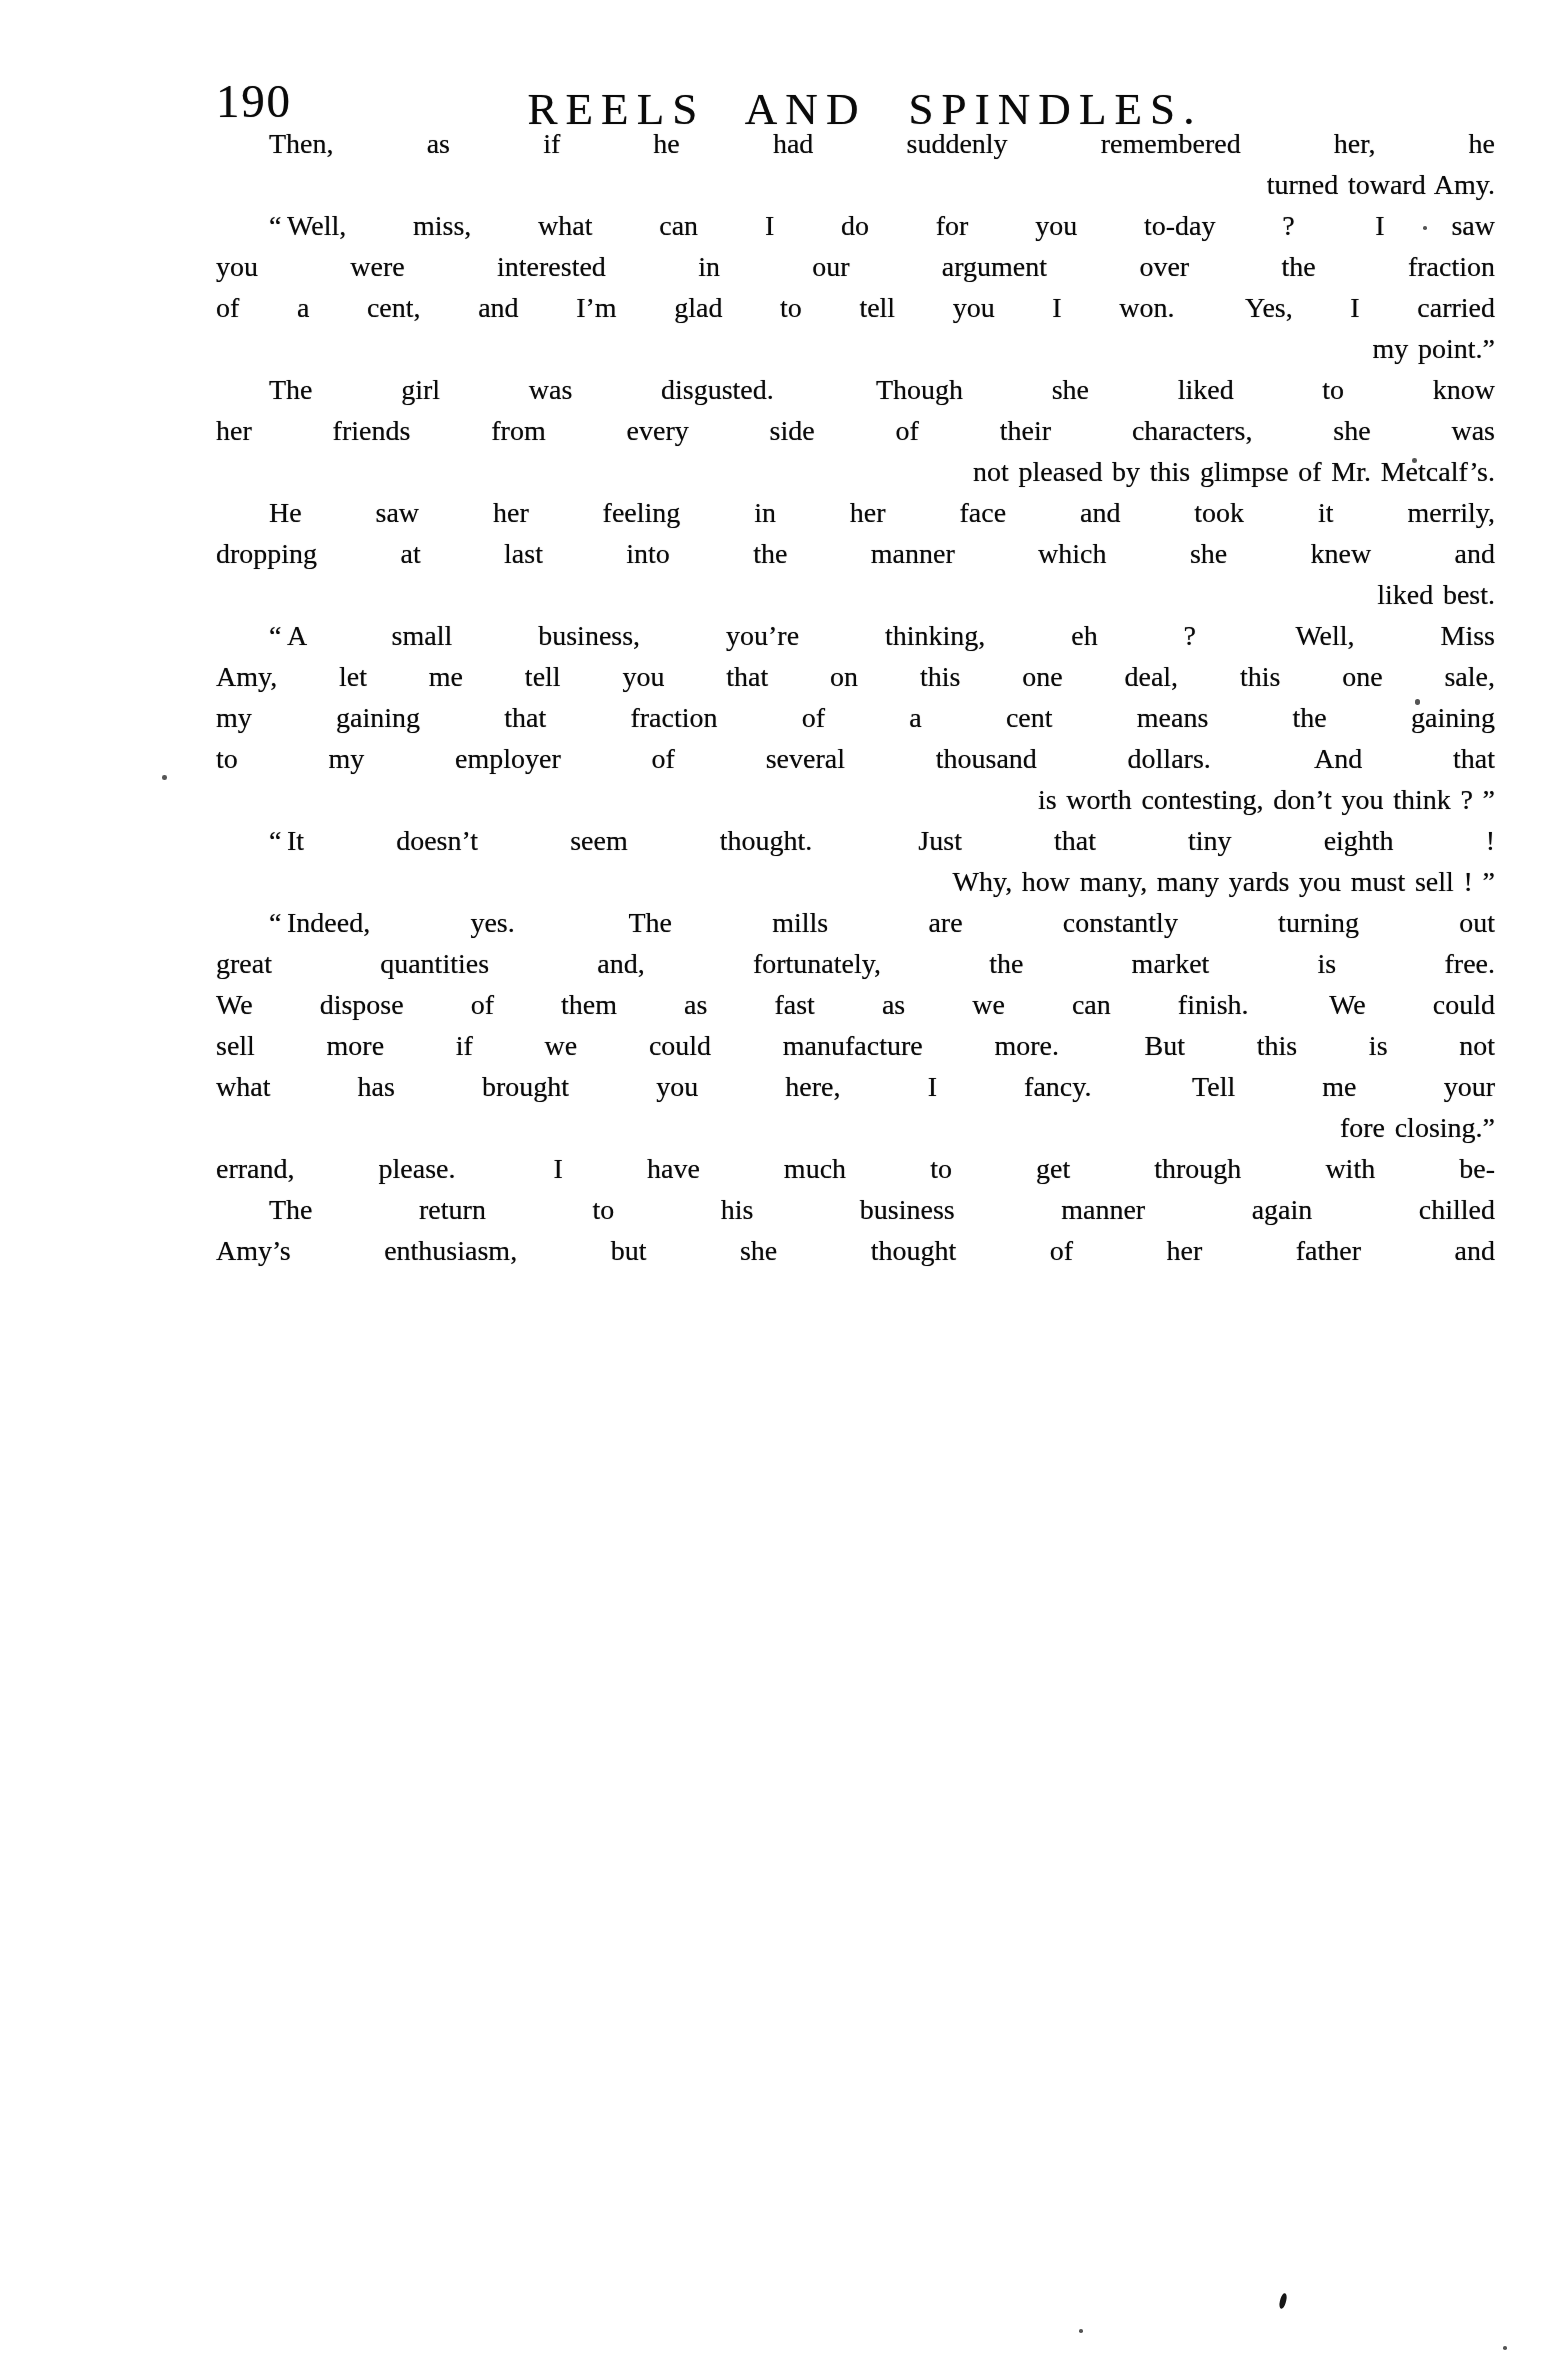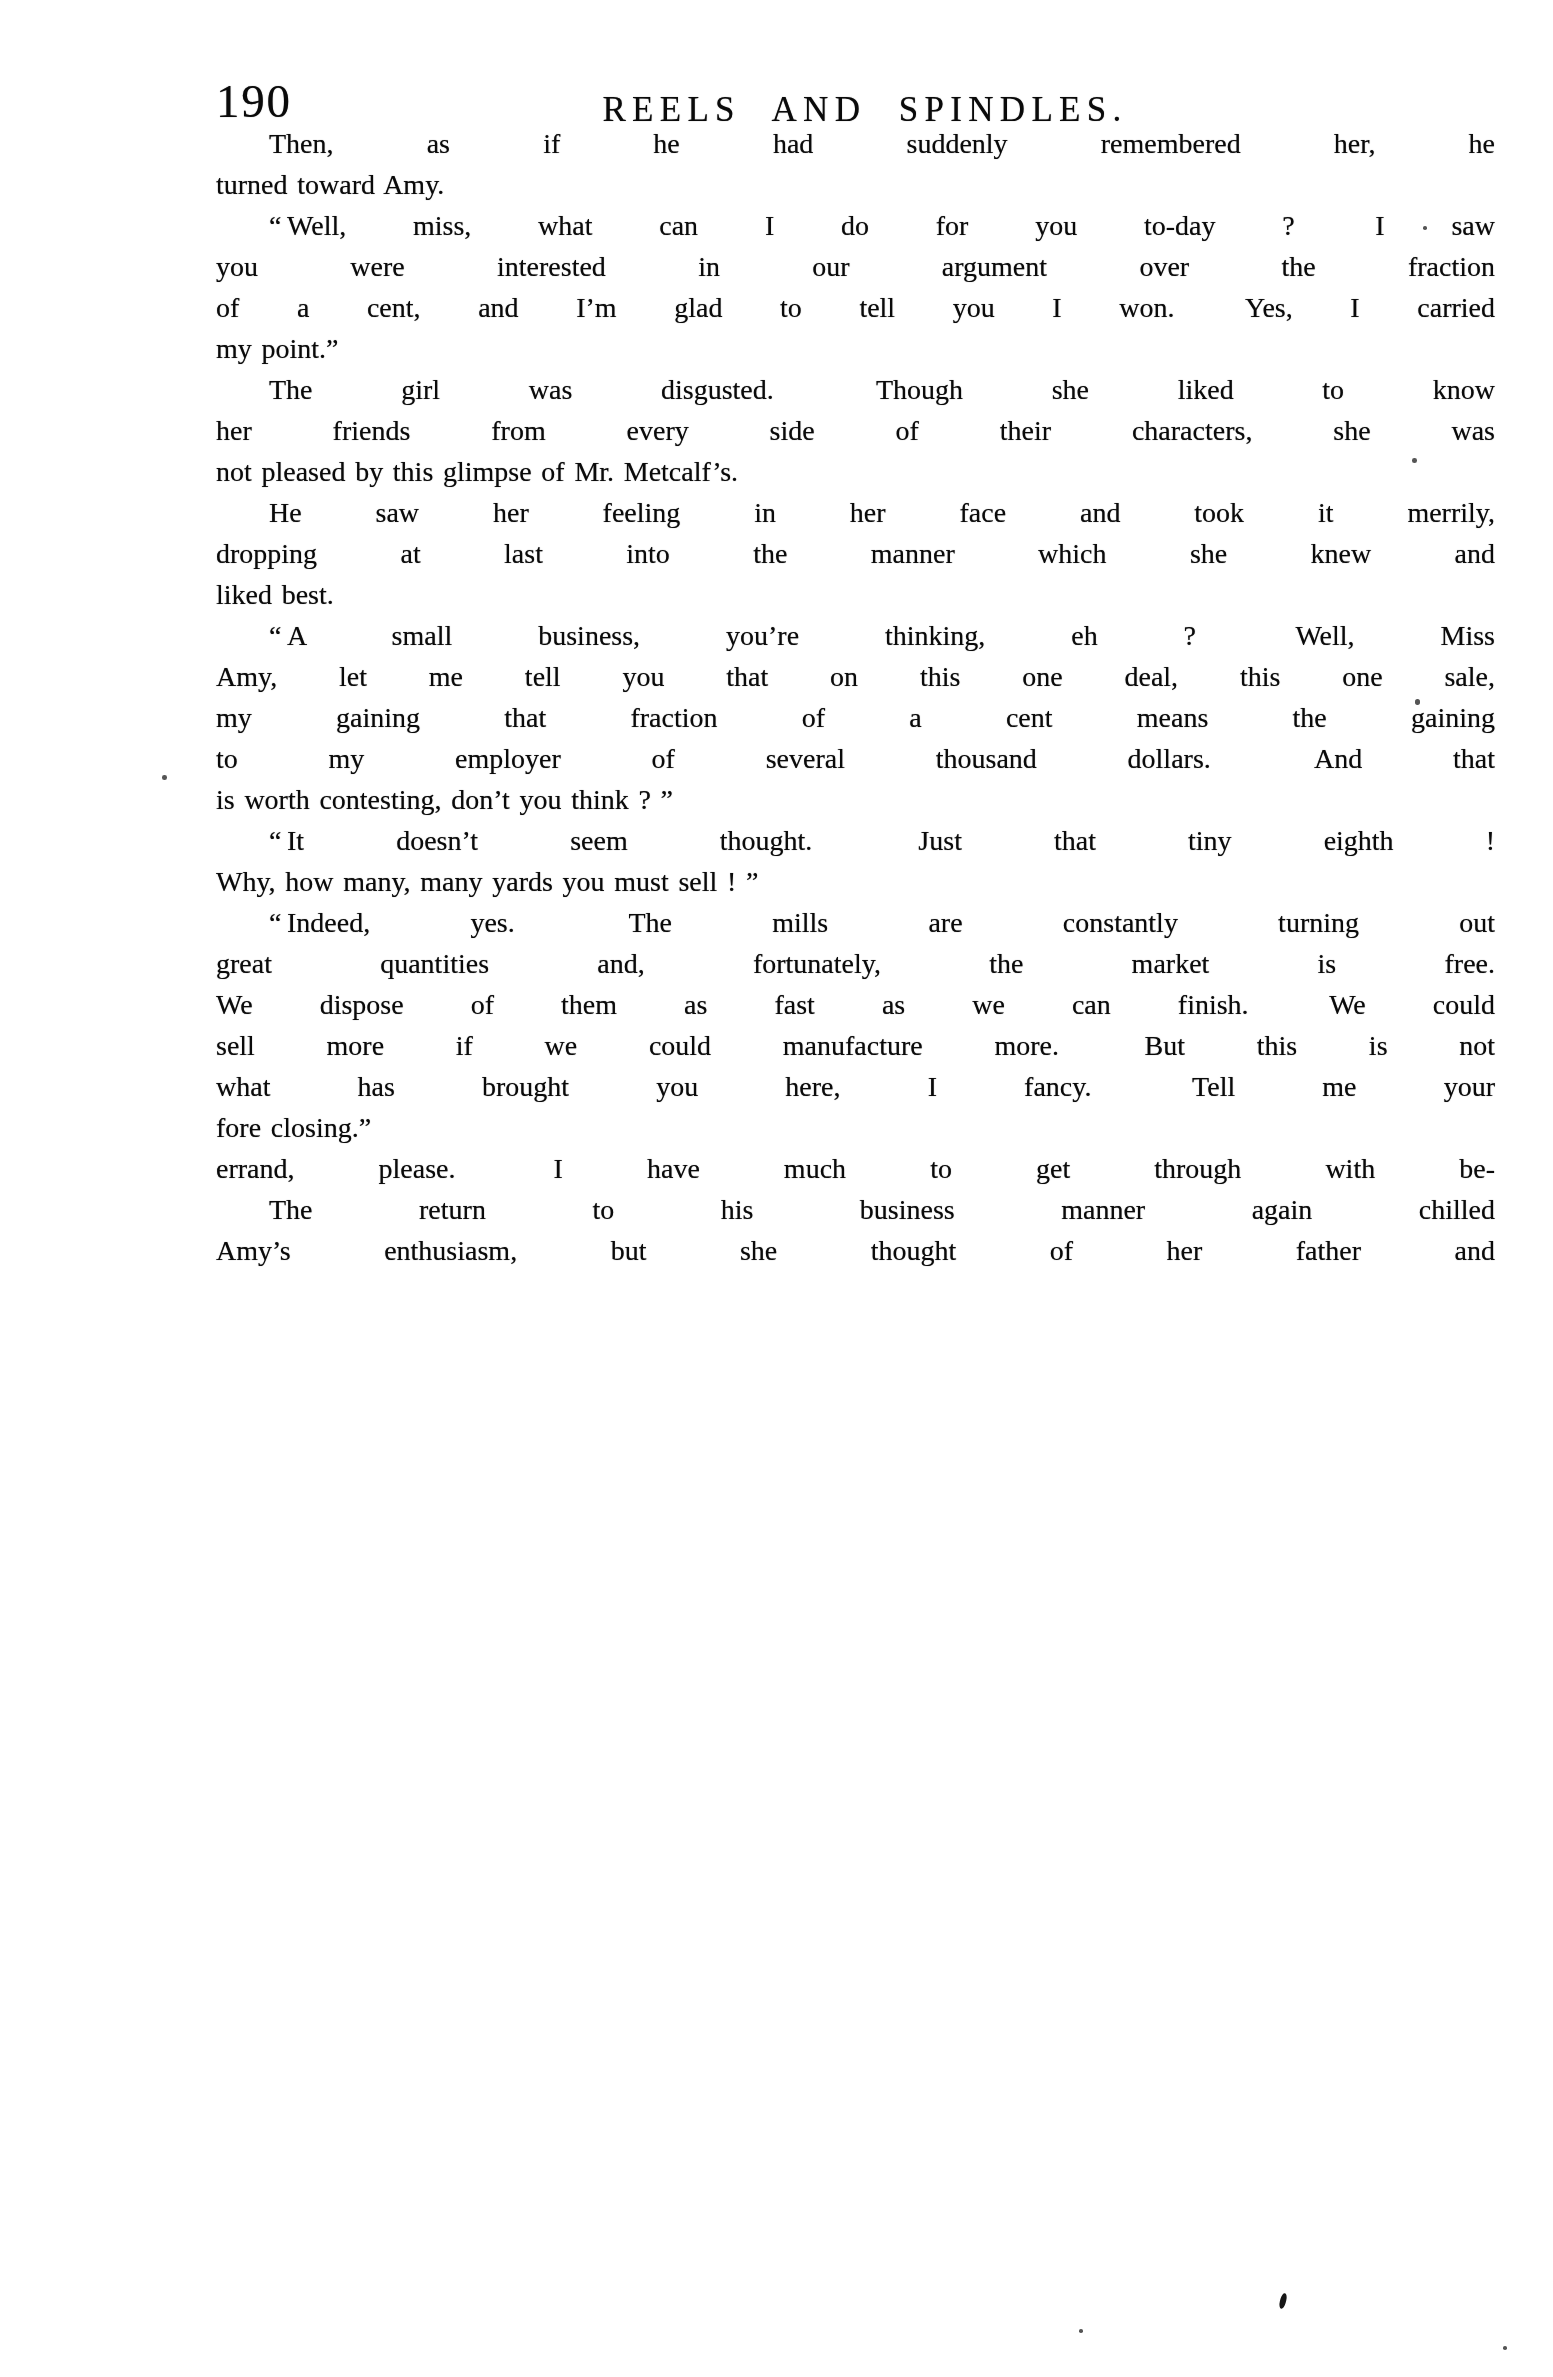--- a/index.html
+++ b/index.html
@@ -23,39 +23,40 @@
     font-size: 47px;
     line-height: 47px;
     letter-spacing: 1.8px;
     text-shadow: 0 0 0.9px rgba(0,0,0,0.6);
   }
   .running-head {
     position: absolute;
     top: 92px;
     left: 865px;
     transform: translateX(-50%);
-    font-size: 35px;
+    font-size: 45px;
     line-height: 35px;
     letter-spacing: 0.18em;
     word-spacing: 0.5em;
     white-space: nowrap;
     text-shadow: 0 0 0.9px rgba(0,0,0,0.6);
   }
   .text-body {
     position: absolute;
     top: 123px;
     left: 216px;
     width: 1279px;
     font-size: 28px;
     line-height: 41px;
     word-spacing: 2.7px;
     text-shadow: 0 0 0.9px rgba(0,0,0,0.55);
   }
   .line {
     white-space: normal;
+    text-align: right;
   }
   .line.full {
     text-align: justify;
     text-align-last: justify;
   }
   .line.indent {
     text-indent: 53px;
   }
   .speck {
     position: absolute;

